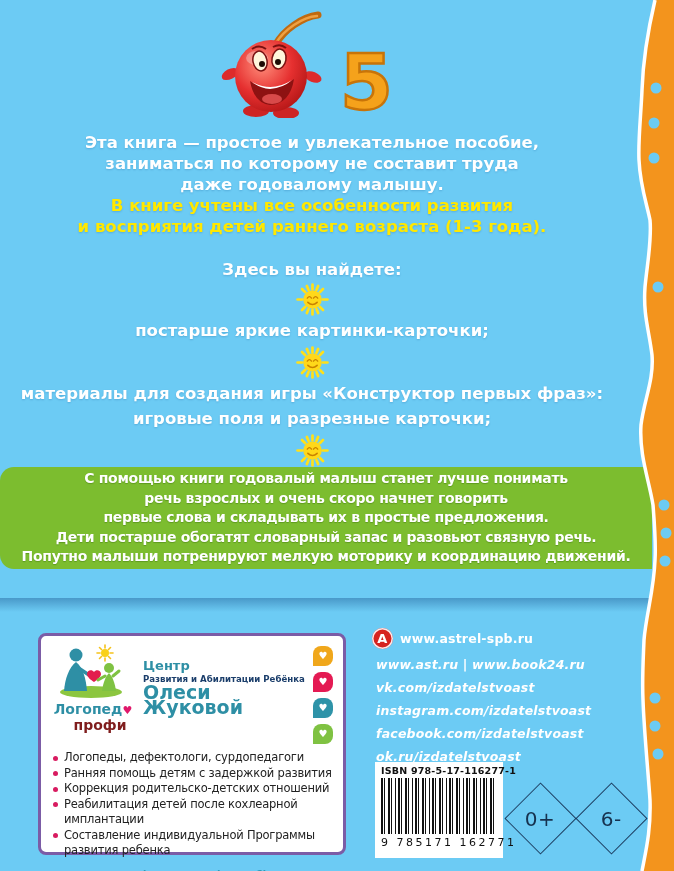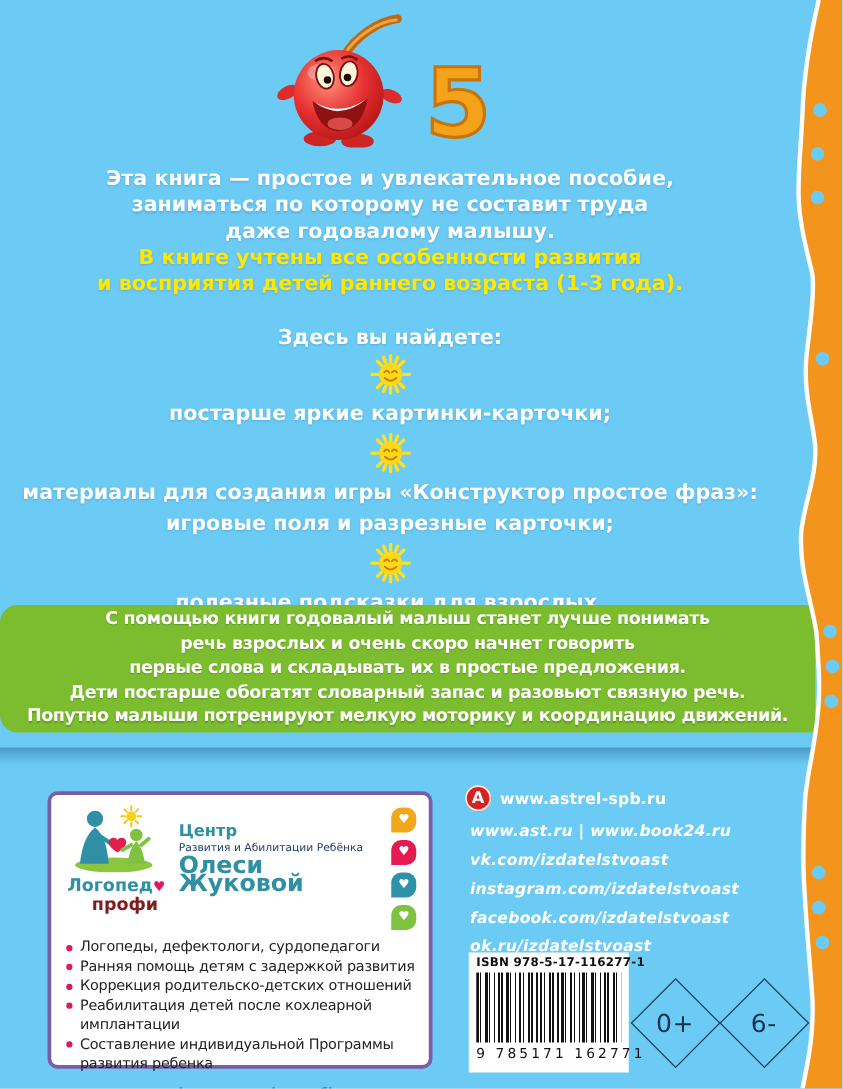--- a/index.html
+++ b/index.html
@@ -18,21 +18,21 @@
   .cherry-block{margin-top:10px;height:108px;display:flex;justify-content:center;}
   .txt-line{white-space:nowrap;font-weight:bold;color:#ffffff;font-size:16.5px;line-height:21px;
             text-shadow:0 1px 2px rgba(0,70,130,0.22);}
   .txt-line.yellow{color:#FFE800;}
   .intro{margin-top:14px;}
   .find-heading{margin-top:22px;}
   .sun{margin:3px 0 2px 0;line-height:0;}
   .item{margin:2px 0;}
   
   .banner{
-    position:absolute;left:0;top:484px;width:652px;height:102px;z-index:2;
+    position:absolute;left:0;top:467px;width:652px;height:102px;z-index:2;
     background:#7CBD2F;border-radius:14px 0 0 14px;
     display:flex;flex-direction:column;justify-content:center;align-items:center;
   }
   .banner .txt-line{font-size:14px;line-height:19.5px;letter-spacing:-0.3px;
                     text-shadow:0 1px 1px rgba(40,90,0,0.35);}
   .banner-shadow{
     position:absolute;left:0;top:598px;width:652px;height:14px;z-index:1;
     background:linear-gradient(to bottom, rgba(15,70,130,0.38), rgba(15,70,130,0));
   }
   
@@ -41,21 +41,21 @@
     background:#ffffff;border:3px solid #7B5CA6;border-radius:8px;
     box-sizing:border-box;padding:8px 10px 6px 10px;
   }
   .card-header{display:flex;align-items:flex-start;}
   .logo-wrap{width:84px;flex:0 0 84px;text-align:center;}
   .logo-line1{font-weight:bold;font-size:14px;color:#2E8FA5;line-height:14px;}
   .logo-line1 .lh{color:#E0196B;font-size:11px;}
   .logo-line2{font-weight:bold;font-size:14px;color:#7f1d1d;line-height:14px;padding-left:14px;}
   .center-text{flex:1;padding:14px 0 0 8px;text-align:left;}
   .center-title{color:#2E8FA5;font-weight:bold;font-size:13px;line-height:15px;}
-  .center-sub{color:#1B3E6B;font-weight:normal;font-size:8.6px;line-height:12px;}
+  .center-sub{color:#1B3E6B;font-weight:bold;font-size:8.6px;line-height:12px;}
   .center-name{color:#2E8FA5;font-weight:bold;font-size:19px;line-height:15px;}
   .hearts{flex:0 0 24px;display:flex;flex-direction:column;gap:6px;align-items:flex-end;padding-top:2px;}
   .heart-badge{width:20px;height:20px;border-radius:8px 8px 8px 0;
                display:flex;align-items:center;justify-content:center;
                color:#fff;font-size:10px;line-height:10px;}
   .hb-1{background:#F0A71B;} .hb-2{background:#E41A53;} .hb-3{background:#2E93A8;} .hb-4{background:#7FC242;}
   .bullets{margin:6px 0 0 0;padding:0;list-style:none;text-align:left;}
   .bullets li{font-size:11.5px;line-height:15.5px;color:#222222;letter-spacing:-0.2px;
               padding-left:13px;position:relative;}
   .bullets li::before{content:"";position:absolute;left:2px;top:5.5px;width:5px;height:5px;
@@ -196,21 +196,21 @@
           <line x1="10.5" y1="29.2" x2="12.2" y2="25.2"></line>
             <line x1="21.5" y1="29.2" x2="19.8" y2="25.2"></line>
         </g>
         <circle cx="16" cy="16" r="9" fill="#FFD81A"></circle>
         <path d="M11,14.6 q2,-2.8 4,0" stroke="#C88200" stroke-width="1.4" fill="none" stroke-linecap="round"></path>
         <path d="M17,14.6 q2,-2.8 4,0" stroke="#C88200" stroke-width="1.4" fill="none" stroke-linecap="round"></path>
         <path d="M11.5,18.8 q4.5,4.2 9,0" stroke="#C88200" stroke-width="1.5" fill="none" stroke-linecap="round"></path>
       </svg>
     </div>
 
-    <div class="txt-line item">материалы для создания игры «Конструктор простое фраз»:</div>
+    <div class="txt-line item">материалы для создания игры «Конструктор первых фраз»:</div>
     <div class="txt-line item">игровые поля и разрезные карточки;</div>
 
     <div class="sun">
       <svg width="33" height="33" viewBox="0 0 32 32">
         <g stroke="#FFE01A" stroke-width="2.6" stroke-linecap="round">
           <line x1="16" y1="1.5" x2="16" y2="6"></line>
             <line x1="16" y1="26" x2="16" y2="30.5"></line>
           <line x1="1.5" y1="16" x2="6" y2="16"></line>
             <line x1="26" y1="16" x2="30.5" y2="16"></line>
           <line x1="5.8" y1="5.8" x2="9" y2="9"></line>

